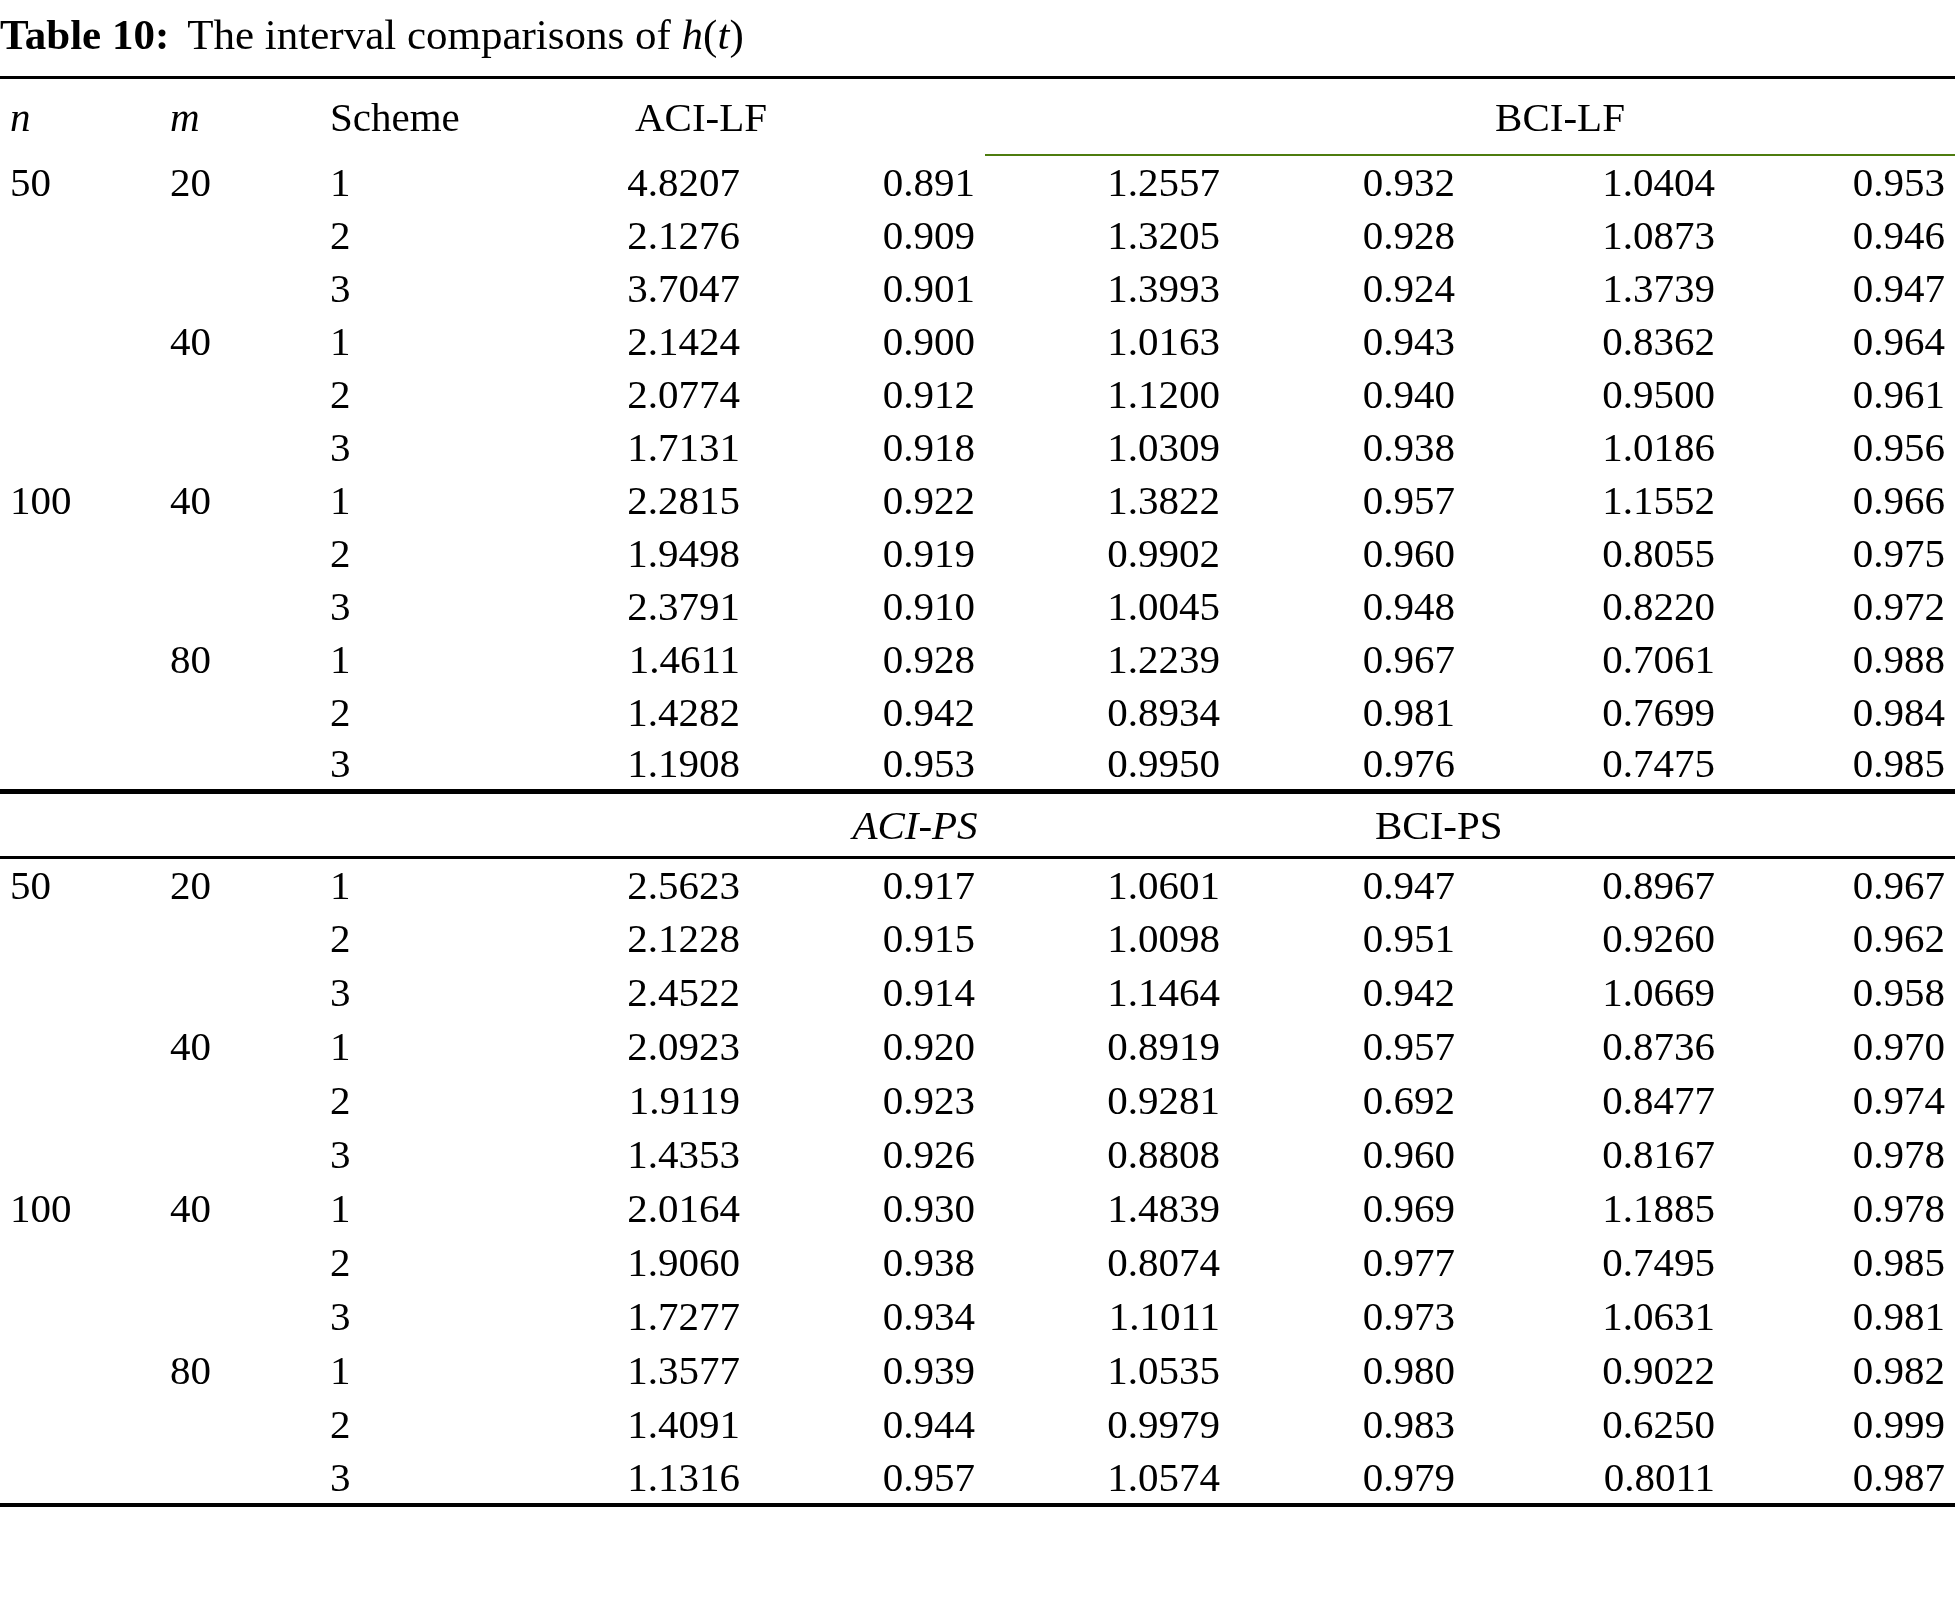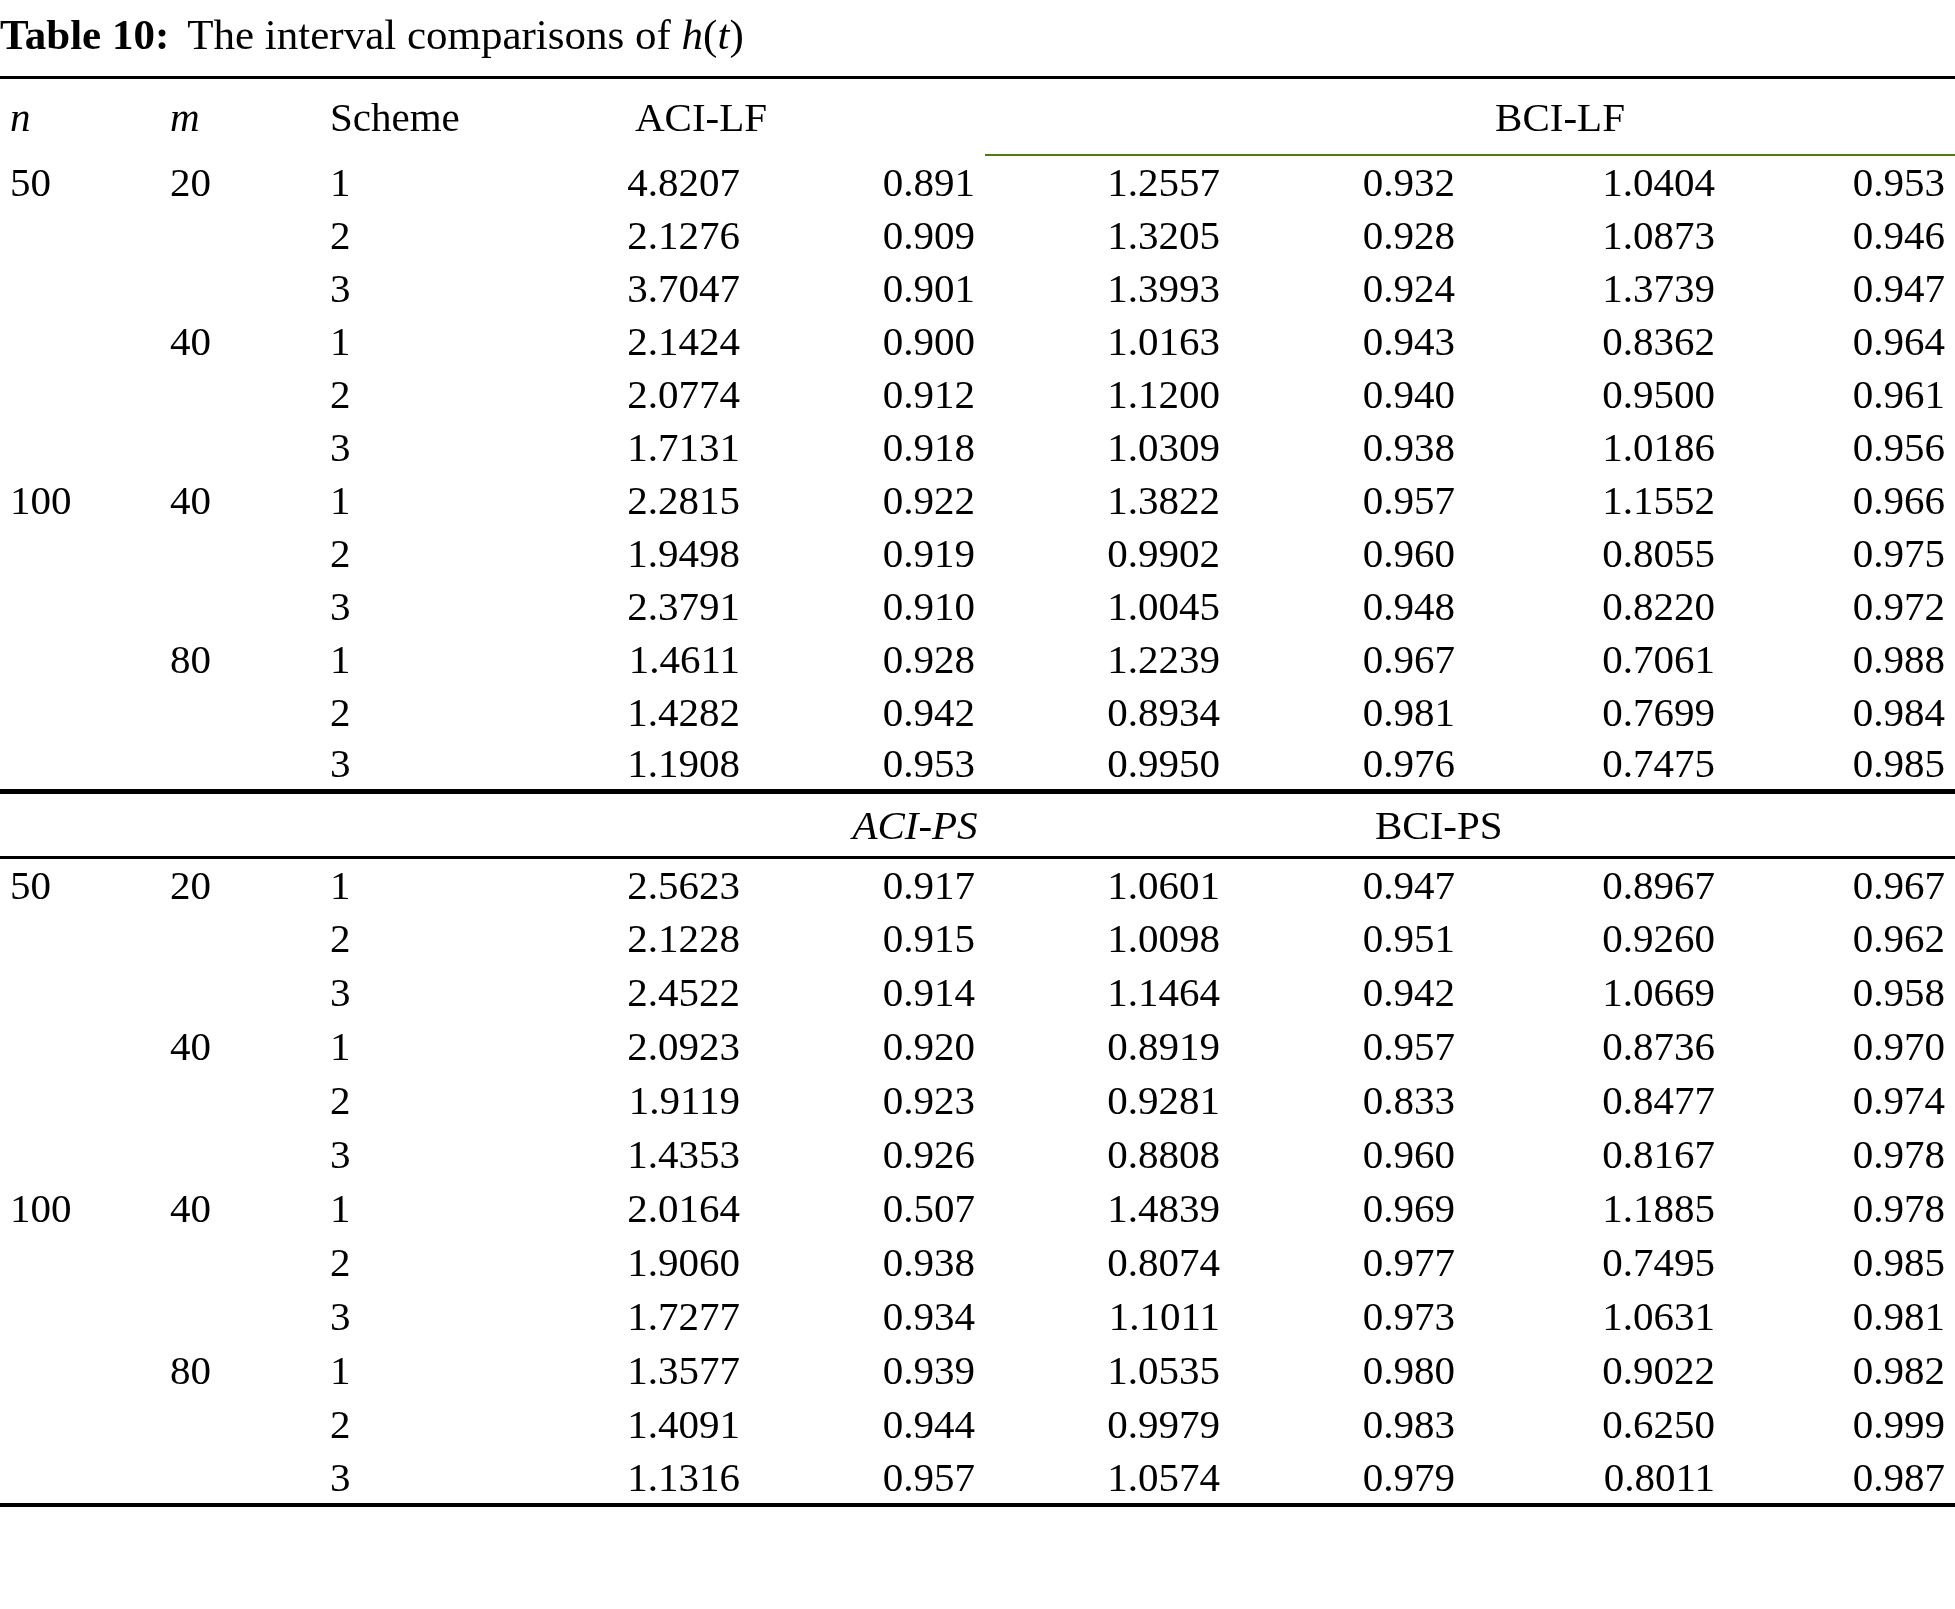--- a/index.html
+++ b/index.html
@@ -272,41 +272,41 @@
         <td class="num">0.8736</td>
         <td class="num">0.970</td>
       </tr>
       <tr>
         <td class="left c1pad"></td>
         <td class="left"></td>
         <td class="left">2</td>
         <td class="num">1.9119</td>
         <td class="num">0.923</td>
         <td class="num">0.9281</td>
-        <td class="num">0.833</td>
+        <td class="num">0.692</td>
         <td class="num">0.8477</td>
         <td class="num">0.974</td>
       </tr>
       <tr>
         <td class="left c1pad"></td>
         <td class="left"></td>
         <td class="left">3</td>
         <td class="num">1.4353</td>
         <td class="num">0.926</td>
         <td class="num">0.8808</td>
         <td class="num">0.960</td>
         <td class="num">0.8167</td>
         <td class="num">0.978</td>
       </tr>
       <tr>
         <td class="left c1pad">100</td>
         <td class="left">40</td>
         <td class="left">1</td>
         <td class="num">2.0164</td>
-        <td class="num">0.507</td>
+        <td class="num">0.930</td>
         <td class="num">1.4839</td>
         <td class="num">0.969</td>
         <td class="num">1.1885</td>
         <td class="num">0.978</td>
       </tr>
       <tr>
         <td class="left c1pad"></td>
         <td class="left"></td>
         <td class="left">2</td>
         <td class="num">1.9060</td>

